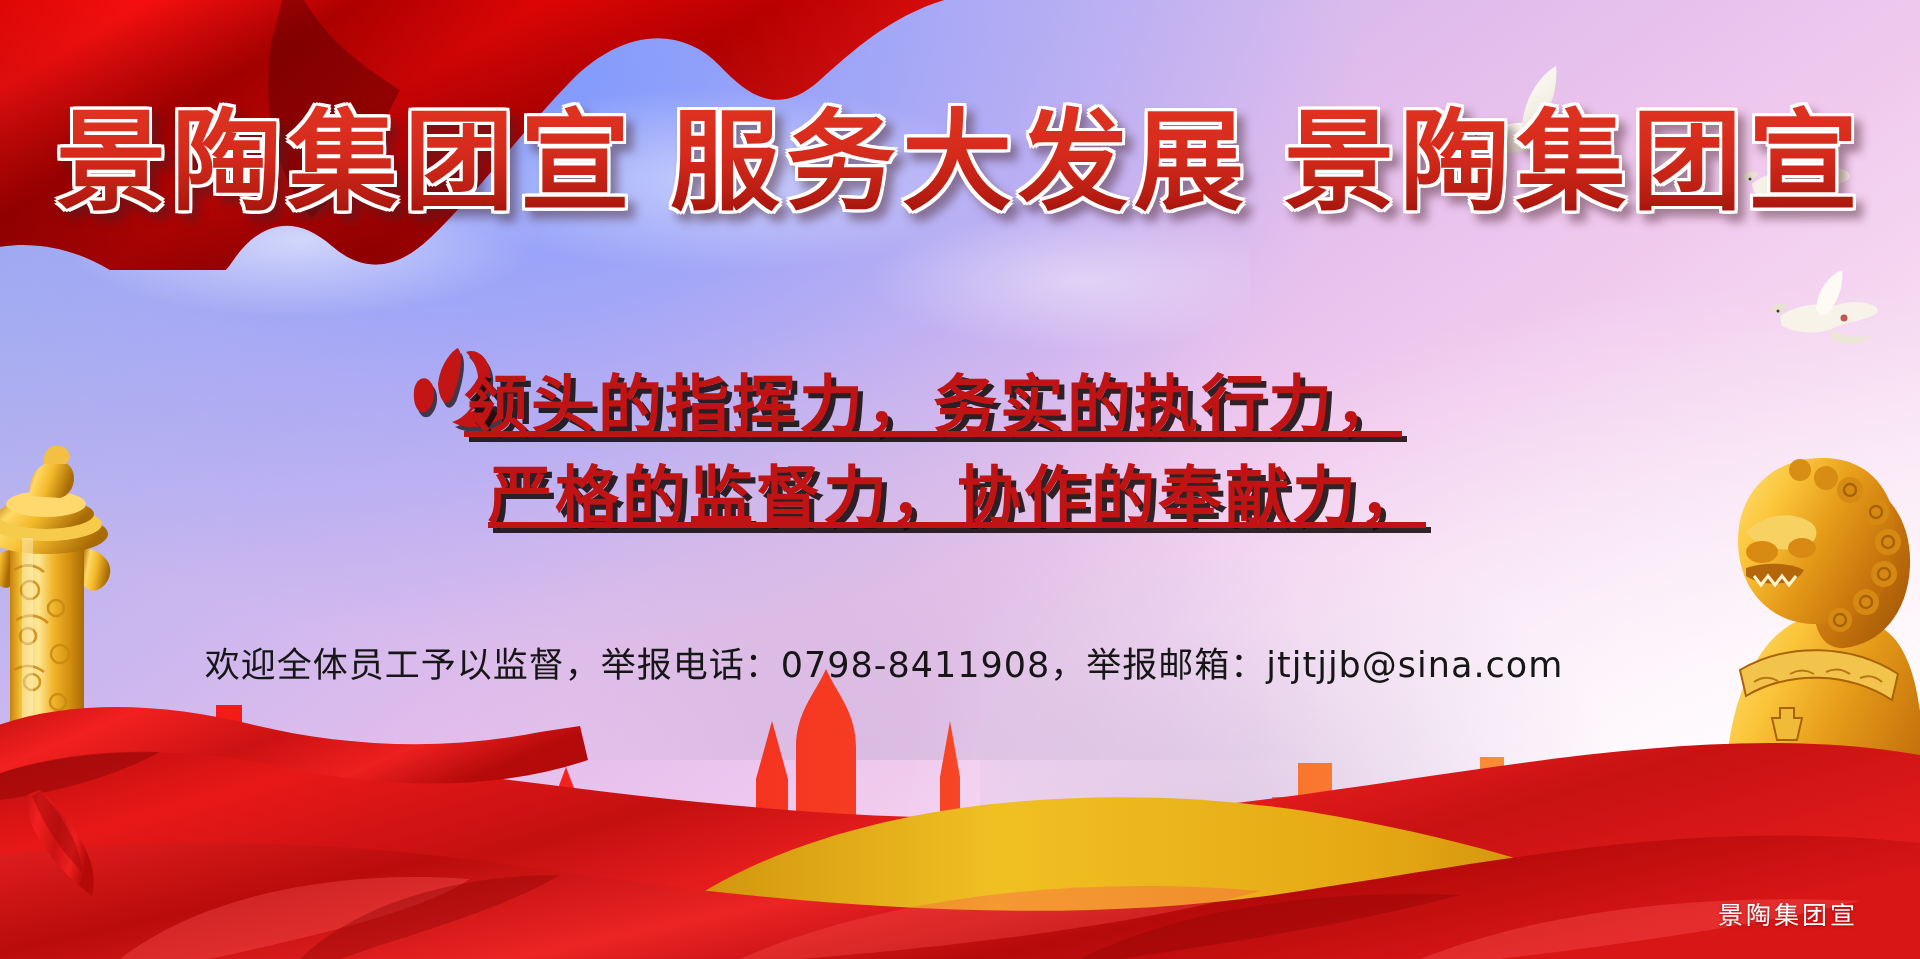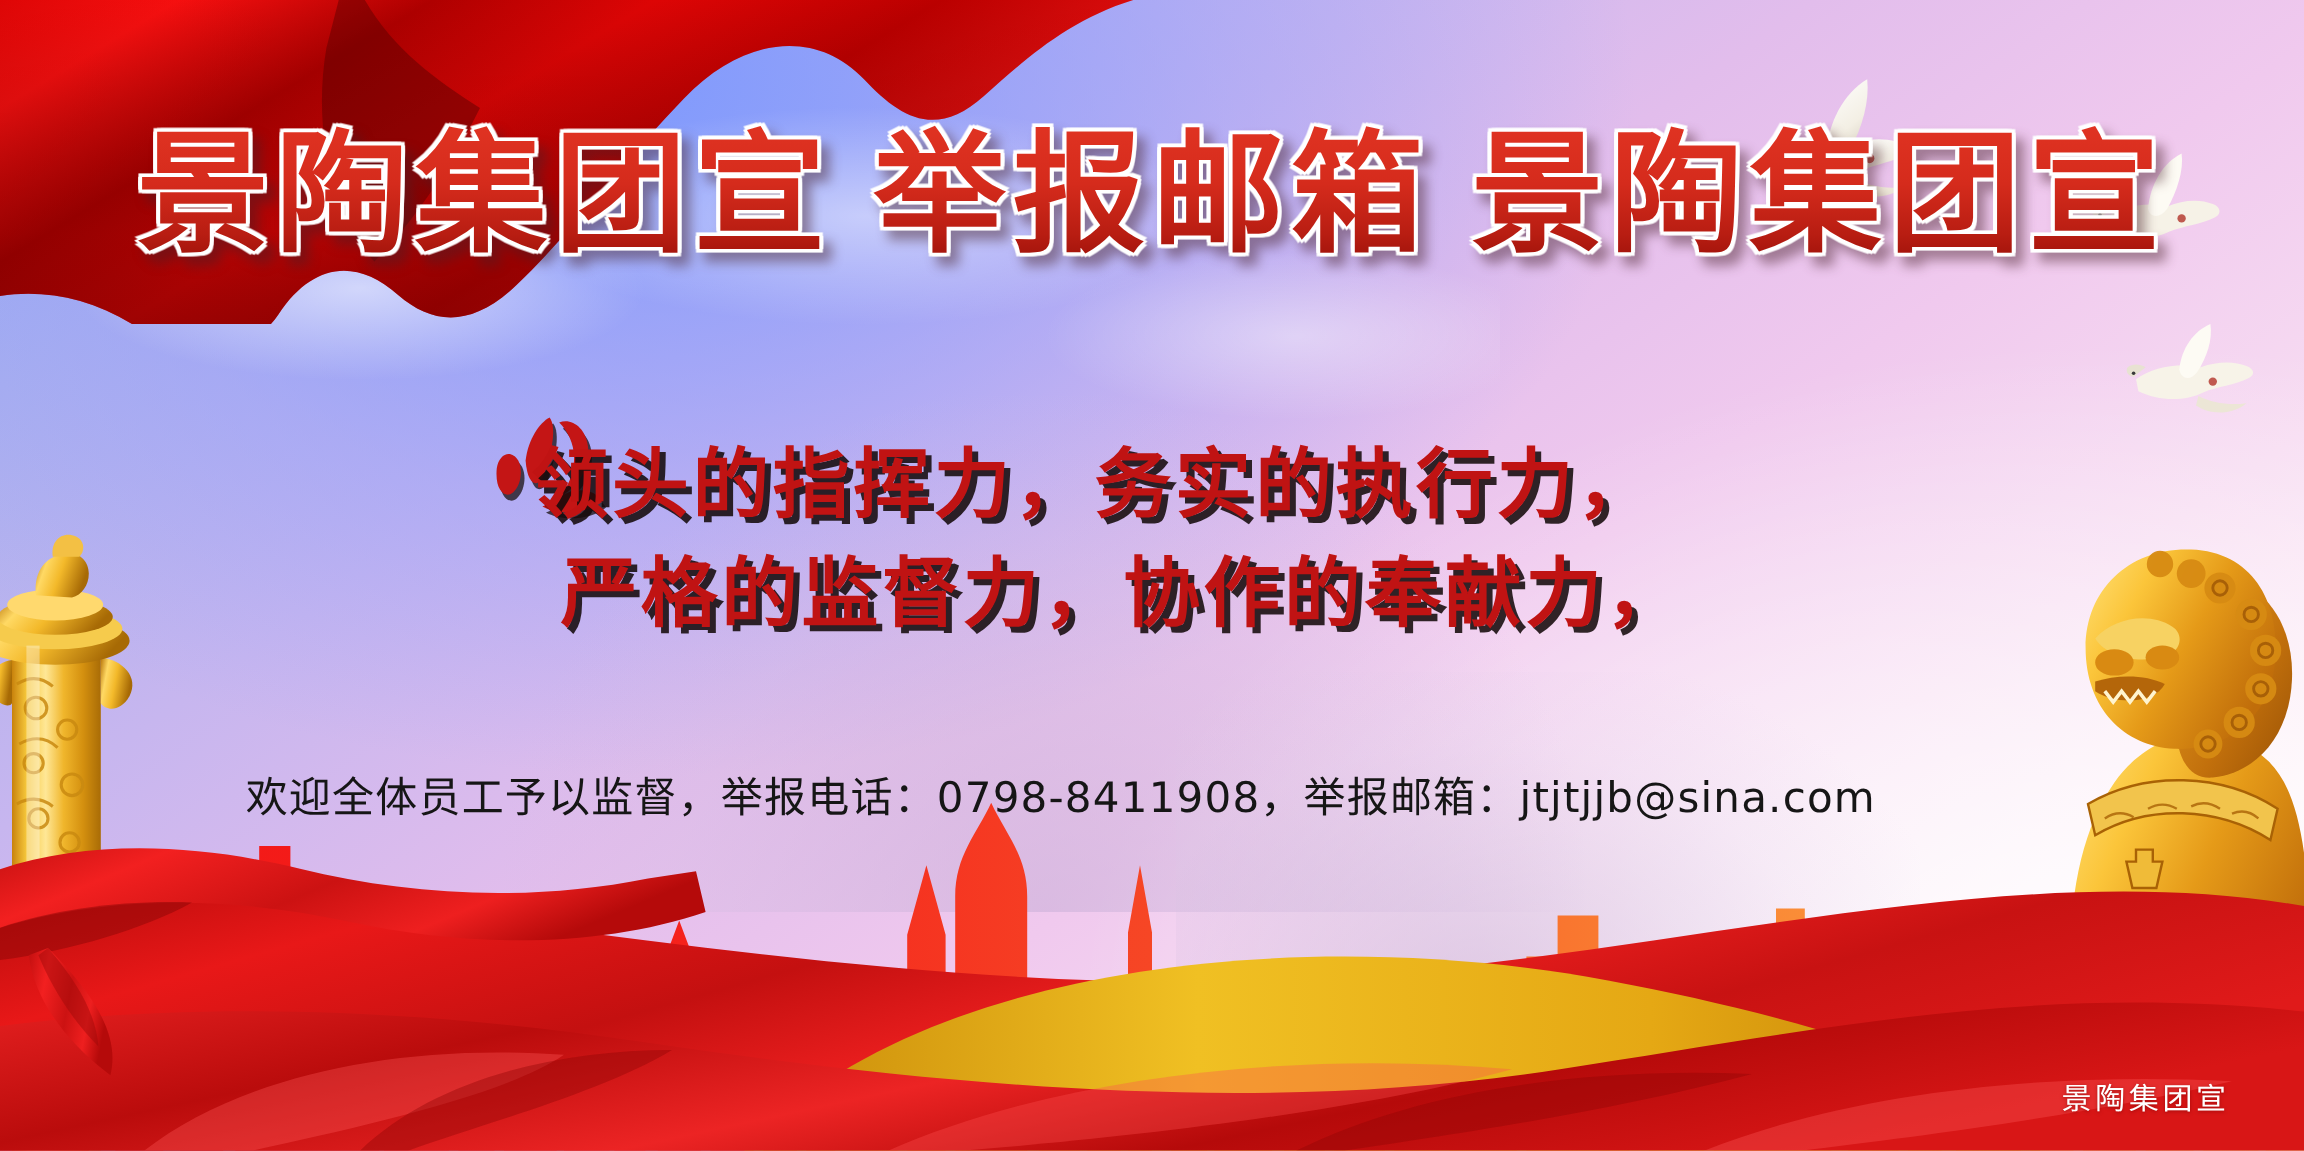--- a/index.html
+++ b/index.html
@@ -132,30 +132,31 @@
 
   .brush-mark {
     position: absolute;
     left: 404px; top: 346px;
     width: 120px; height: 100px;
     pointer-events: none;
   }
 
   .slogan {
     position: absolute;
-    left: 339px; top: 360px;
+    left: 360px; top: 360px;
     width: 1230px;
     font-family: "DejaVu Sans", "Liberation Sans", sans-serif;
     font-weight: bold;
     font-size: 64px;
     line-height: 1.42;
     letter-spacing: 3px;
     color: #c01313;
     text-shadow: 5px 5px 0 rgba(20,10,10,0.88);
     user-select: none;
+    text-decoration: underline;
   }
   .slogan .l1 { display: block; text-align: left;   padding-left: 104px; }
   .slogan .l2 { display: block; text-align: left;   padding-left: 128px; }
   .slogan .l3 { display: block; text-align: left;   padding-left: 268px; }
 
   .contact {
     position: absolute;
     left: 0; top: 636px;
     width: 1768px;
     text-align: center;
@@ -492,21 +493,21 @@
       </defs>
       <path d="M0,92 C80,58 180,62 270,84 C360,106 460,112 560,92 L600,86 L608,120
                C520,150 410,150 310,128 C210,106 100,106 12,136 Z" fill="url(#ribG)"></path>
       <path d="M12,136 C60,118 120,110 180,112 C140,134 80,152 20,160 Z" fill="#8c0606" opacity="0.5"></path>
       <path d="M60,150 C100,190 120,224 112,256 C72,226 48,190 44,156 Z" fill="url(#ribG)"></path>
       <path d="M60,150 C86,180 100,206 102,232 C78,208 62,180 52,156 Z" fill="#9c0808" opacity="0.45"></path>
     </svg>
   </div>
 
   <div class="headline">
-    <span>景陶集团宣</span><span class="gap"></span><span>举报邮箱</span><span class="gap"></span><span>景陶集团宣</span>
+    <span>景陶集团宣</span><span class="gap"></span><span>服务大发展</span><span class="gap"></span><span>景陶集团宣</span>
   </div>
 
   <div class="brush-mark">
     <svg viewBox="0 0 120 100" width="120" height="100">
       <g transform="translate(3,5)" fill="#1a1010" opacity="0.75">
         <path d="M10,44 C12,32 22,28 28,38 C32,46 30,58 24,64 C18,70 8,64 10,44 Z"></path>
         <path d="M34,38 C36,20 46,6 54,2 C60,10 56,30 50,48 C46,60 36,62 34,38 Z"></path>
         <path d="M62,6 C72,2 84,10 86,26 C88,44 78,58 66,66 C78,60 92,62 98,72 C86,82 62,84 48,76 C62,72 72,58 74,42 C76,26 70,14 62,6 Z"></path>
       </g>
       <g fill="#c41515">

